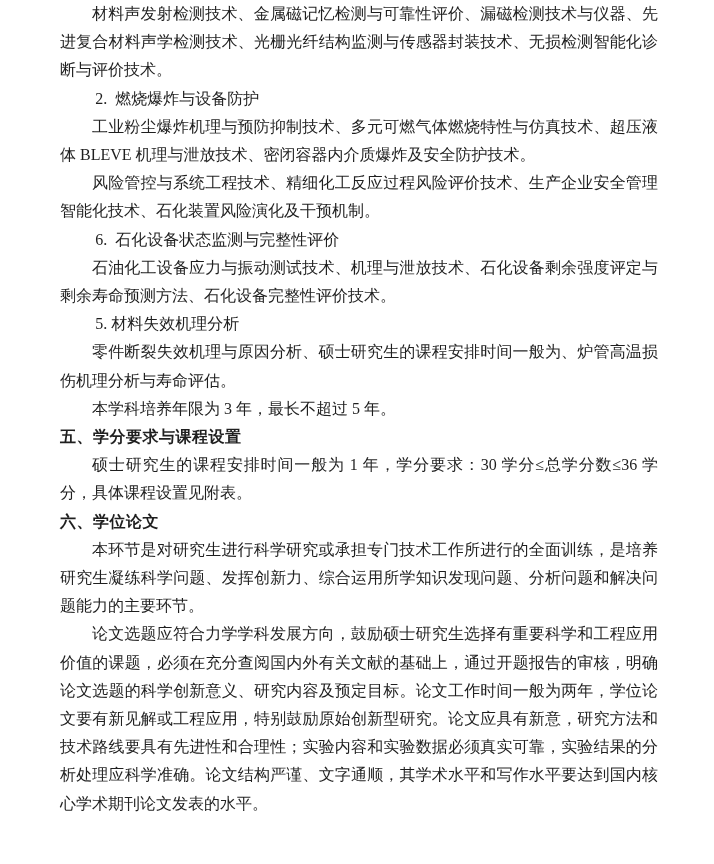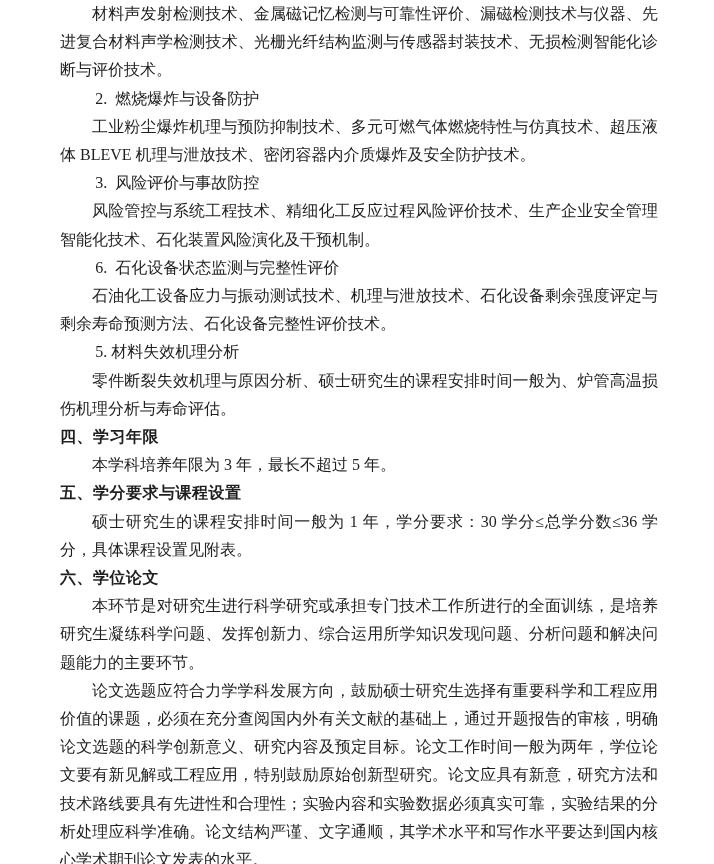--- a/index.html
+++ b/index.html
@@ -35,27 +35,25 @@
     letter-spacing: 0.5px;
   }
 </style>
 </head>
 <body>
 
 <div class="page">
   <div class="para">材料声发射检测技术、金属磁记忆检测与可靠性评价、漏磁检测技术与仪器、先进复合材料声学检测技术、光栅光纤结构监测与传感器封装技术、无损检测智能化诊断与评价技术。</div>
   <div class="numbered">2.  燃烧爆炸与设备防护</div>
   <div class="para">工业粉尘爆炸机理与预防抑制技术、多元可燃气体燃烧特性与仿真技术、超压液体 BLEVE 机理与泄放技术、密闭容器内介质爆炸及安全防护技术。</div>
-  <div class="numbered">3.  风险评价与事故防控</div>
   <div class="para">风险管控与系统工程技术、精细化工反应过程风险评价技术、生产企业安全管理智能化技术、石化装置风险演化及干预机制。</div>
   <div class="numbered">6.  石化设备状态监测与完整性评价</div>
   <div class="para">石油化工设备应力与振动测试技术、机理与泄放技术、石化设备剩余强度评定与剩余寿命预测方法、石化设备完整性评价技术。</div>
   <div class="numbered">5. 材料失效机理分析</div>
   <div class="para">零件断裂失效机理与原因分析、硕士研究生的课程安排时间一般为、炉管高温损伤机理分析与寿命评估。</div>
-  <div class="heading">四、学习年限</div>
   <div class="para">本学科培养年限为 3 年，最长不超过 5 年。</div>
   <div class="heading">五、学分要求与课程设置</div>
   <div class="para">硕士研究生的课程安排时间一般为 1 年，学分要求：30 学分≤总学分数≤36 学分，具体课程设置见附表。</div>
   <div class="heading">六、学位论文</div>
   <div class="para">本环节是对研究生进行科学研究或承担专门技术工作所进行的全面训练，是培养研究生凝练科学问题、发挥创新力、综合运用所学知识发现问题、分析问题和解决问题能力的主要环节。</div>
   <div class="para">论文选题应符合力学学科发展方向，鼓励硕士研究生选择有重要科学和工程应用价值的课题，必须在充分查阅国内外有关文献的基础上，通过开题报告的审核，明确论文选题的科学创新意义、研究内容及预定目标。论文工作时间一般为两年，学位论文要有新见解或工程应用，特别鼓励原始创新型研究。论文应具有新意，研究方法和技术路线要具有先进性和合理性；实验内容和实验数据必须真实可靠，实验结果的分析处理应科学准确。论文结构严谨、文字通顺，其学术水平和写作水平要达到国内核心学术期刊论文发表的水平。</div>
 
 </div>
 
 </body></html>

